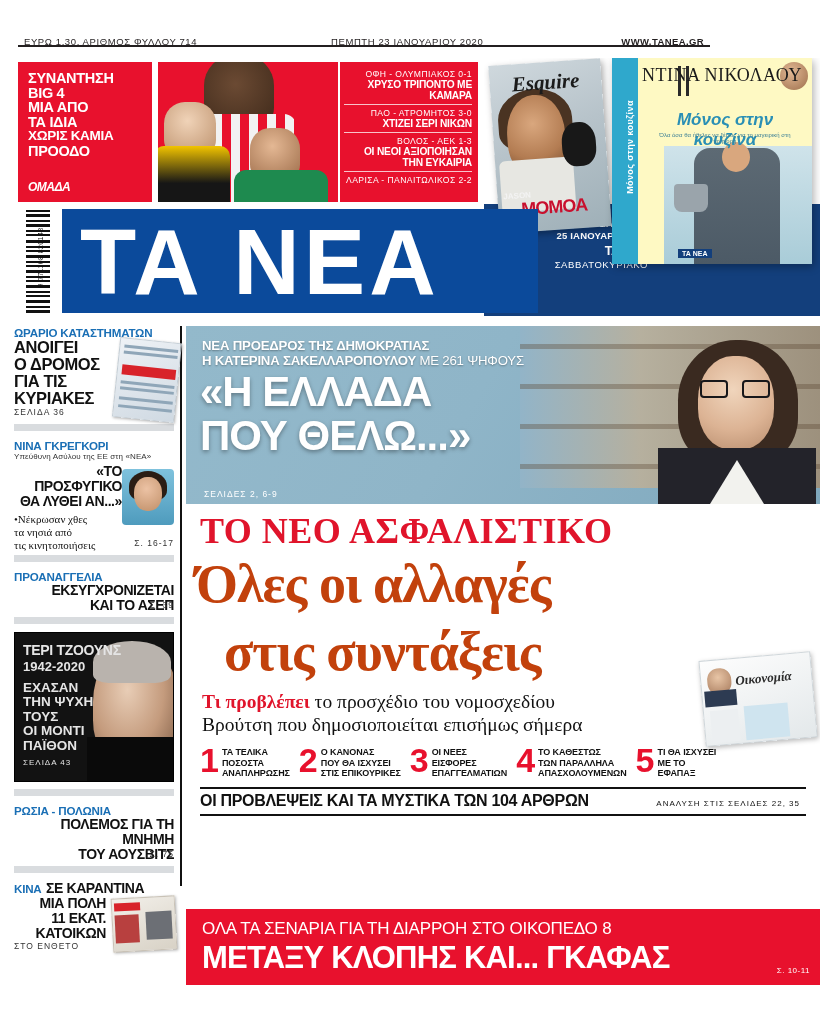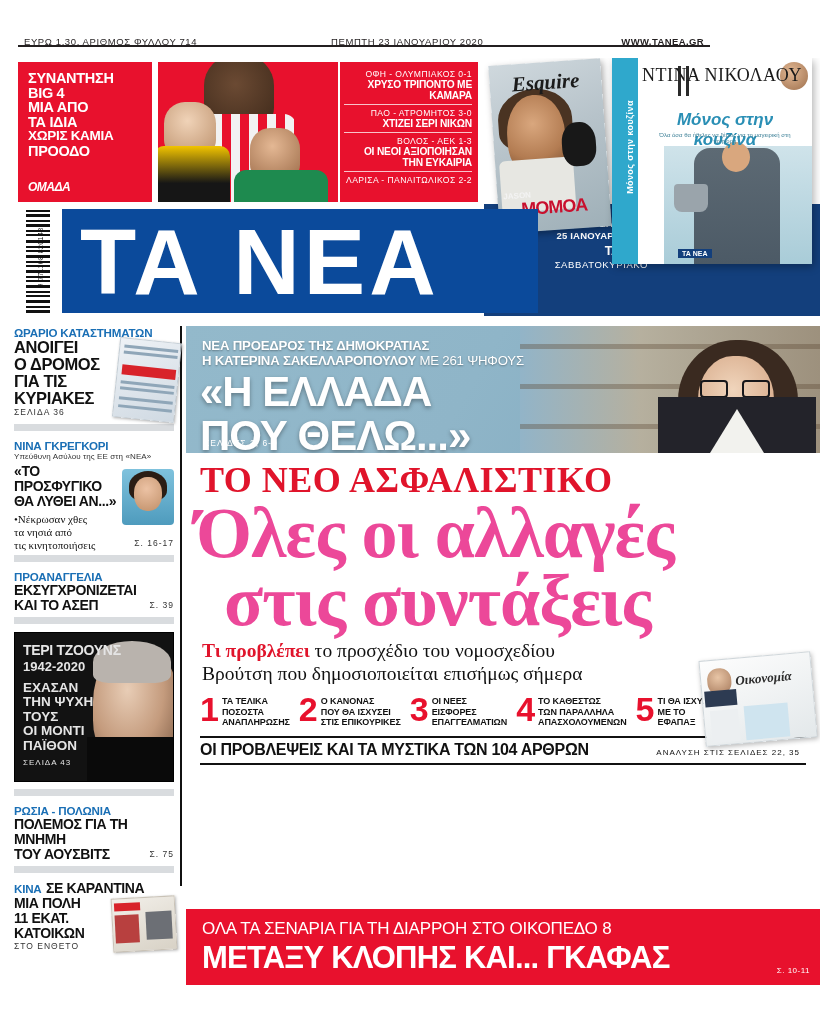--- a/index.html
+++ b/index.html
@@ -92,21 +92,21 @@
   
   .book {
     position:absolute; left:128px; top:0; width:200px; height:206px;
     background:#56c0dd; box-shadow:2px 3px 8px rgba(0,0,0,.3); overflow:hidden;
   }
   .book .spine { position:absolute; left:0; top:0; width:26px; height:206px; background:#2fa8cc; }
   .book .spine span {
     position:absolute; left:-38px; top:84px; width:112px; text-align:center;
     transform:rotate(-90deg); color:#fff; font-weight:700; font-size:9px; letter-spacing:.4px;
   }
-  .book .bk-face { position:absolute; left:26px; top:0; right:0; bottom:0; background:#ffffff;}
+  .book .bk-face { position:absolute; left:26px; top:0; right:0; bottom:0; background:#fef9c3;}
   .book .bk-author { position:absolute; top:8px; left:0; right:6px; text-align:center;
     font-family:"Liberation Serif",serif; font-size:18px; line-height:19px; color:#1a1a1a; letter-spacing:.5px;}
   .book .bk-title { position:absolute; top:52px; left:6px; right:6px; text-align:center;
     font-size:17px; color:#2a8fb5; font-weight:700; font-style:italic;}
   .book .bk-tag { position:absolute; top:74px; left:10px; right:10px; text-align:center;
     font-size:6px; color:#3b7f96;}
   .book .bk-chef { position:absolute; left:56px; bottom:0; width:86px; height:116px;
     background:linear-gradient(180deg,#5d6a74 0%,#4c5a66 100%); border-radius:16px 16px 0 0;}
   .book .bk-chefhead { position:absolute; left:84px; bottom:92px; width:28px; height:30px;
     background:#d9a77e; border-radius:50%;}
@@ -135,21 +135,21 @@
   .barcode .bc-num {
     position:absolute; left:-22px; top:44px; width:72px; transform:rotate(-90deg);
     font-size:7px; letter-spacing:.4px; color:#111; text-align:center;
   }
 
   
   .sidebar { position:absolute; left:14px; top:326px; width:160px; height:690px; }
   .sb-rule { height:7px; background:#d9dcdf; margin:7px 0 8px; }
   .sb-kicker { color:#1a6fb5; font-size:11.6px; font-weight:800; letter-spacing:-.2px; line-height:13px; }
   .sb-head { color:#111; font-size:16.5px; font-weight:800; line-height:17px; letter-spacing:-.4px; }
-  .sb-head.sm { font-size:14px; line-height:15px; }
+  .sb-head.sm { font-size:14px; line-height:15px;text-align:right; }
   .sb-sub { font-size:8px; color:#333; letter-spacing:.1px; line-height:10px; }
   .sb-page { font-size:8.5px; color:#333; letter-spacing:1px; }
   .sb-body { font-family:"Liberation Serif", serif; font-size:11px; line-height:13px; color:#111; }
 
   .sb-block { position:relative; }
   .sb-thumb1 {
     position:absolute; right:-4px; top:14px; width:62px; height:80px;
     background:linear-gradient(150deg,#eef2f6,#cfd9e2); transform:rotate(6deg);
     box-shadow:1px 1px 3px rgba(0,0,0,.3); overflow:hidden; border:1px solid #c2ccd4;
   }
@@ -192,21 +192,21 @@
     box-shadow:1px 1px 3px rgba(0,0,0,.3); overflow:hidden; border:1px solid #c9c2b6;
   }
   .sb-thumb2 .t2a { position:absolute; left:2px; top:4px; width:26px; height:8px; background:#d8232a;}
   .sb-thumb2 .t2b { position:absolute; left:2px; top:16px; width:24px; height:28px; background:#b8403f;}
   .sb-thumb2 .t2c { position:absolute; right:3px; top:14px; width:26px; height:28px; background:#6c6f75;}
 
   
   .main { position:absolute; left:186px; top:326px; width:634px; height:695px; }
 
   .pres {
-    position:relative; width:634px; height:127px; overflow:hidden;
+    position:relative; width:634px; height:178px; overflow:hidden;
     background:linear-gradient(120deg,#93b9cb 0%,#8fb5c8 45%,#7fa8bd 100%);
   }
   .pres .shelf { position:absolute; right:0; top:0; width:300px; height:162px;
     background:linear-gradient(90deg, rgba(146,180,200,1) 0%, rgba(190,176,152,.85) 40%, rgba(160,142,118,.9) 100%);}
   .pres .shelf b { position:absolute; left:0; width:100%; height:5px; background:rgba(90,70,50,.35); }
   .pres .lady-hair {
     position:absolute; right:22px; top:14px; width:120px; height:126px; background:#3a2a20;
     border-radius:48% 48% 38% 38%;
   }
   .pres .lady-face {
@@ -233,22 +233,22 @@
     position:absolute; left:14px; top:44px; color:#fff; font-size:42px; font-weight:800;
     line-height:44px; letter-spacing:-1px; text-shadow:0 2px 4px rgba(0,0,0,.35);
   }
   .pres .p-page { position:absolute; left:18px; bottom:5px; color:#fff; font-size:8.5px; letter-spacing:1px;}
 
   .h-kicker {
     margin-top:8px; color:#e0142b; font-family:"Liberation Serif", serif; font-weight:700;
     font-size:36px; line-height:38px; letter-spacing:.5px; padding-left:14px;
   }
   .h-main {
-    font-family:"Liberation Serif", serif; font-weight:700; color:#ec4899;
-    font-size:72px; line-height:68px; letter-spacing:-1px; padding-left:10px;
+    font-family:"Liberation Serif", serif; font-weight:700; color:#c2410c;
+    font-size:54px; line-height:68px; letter-spacing:-1px; padding-left:10px;
   }
   .h-main .l2 { padding-left:28px; }
   .econ-thumb {
     position:absolute; right:6px; top:330px; width:112px; height:86px;
     background:linear-gradient(160deg,#fdfdfd,#e3e8ea); transform:rotate(-5deg);
     box-shadow:1px 2px 5px rgba(0,0,0,.28); border:1px solid #cfd6da; overflow:hidden;
   }
   .econ-thumb .e-mast { position:absolute; left:34px; top:14px; font-family:"Liberation Serif",serif;
     font-style:italic; font-weight:700; font-size:13px; color:#2b2b2b; }
   .econ-thumb .e-face { position:absolute; left:6px; top:8px; width:24px; height:26px;

